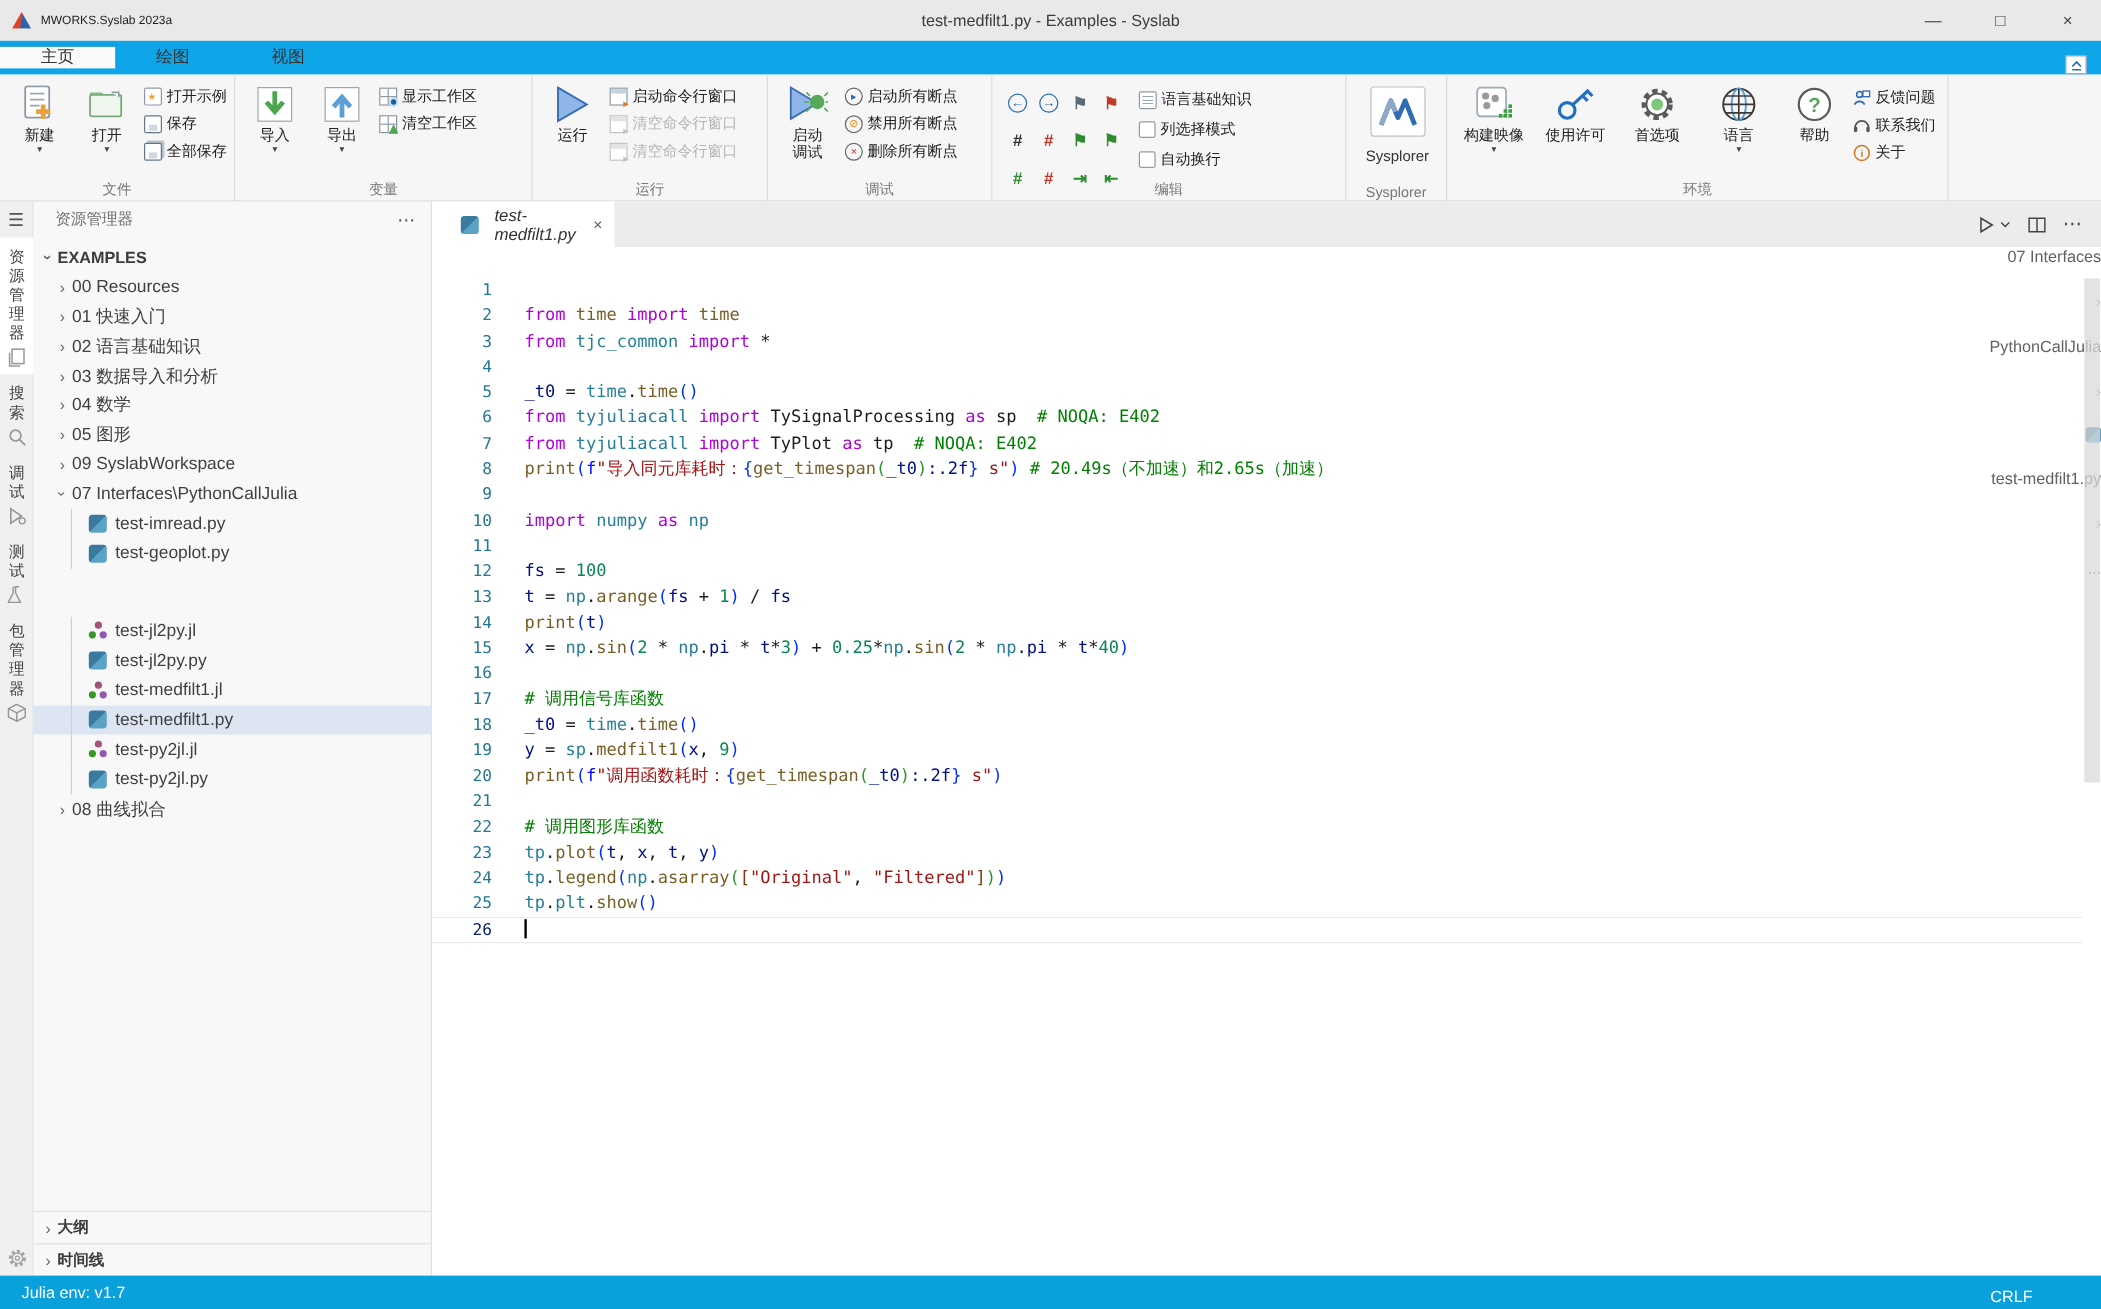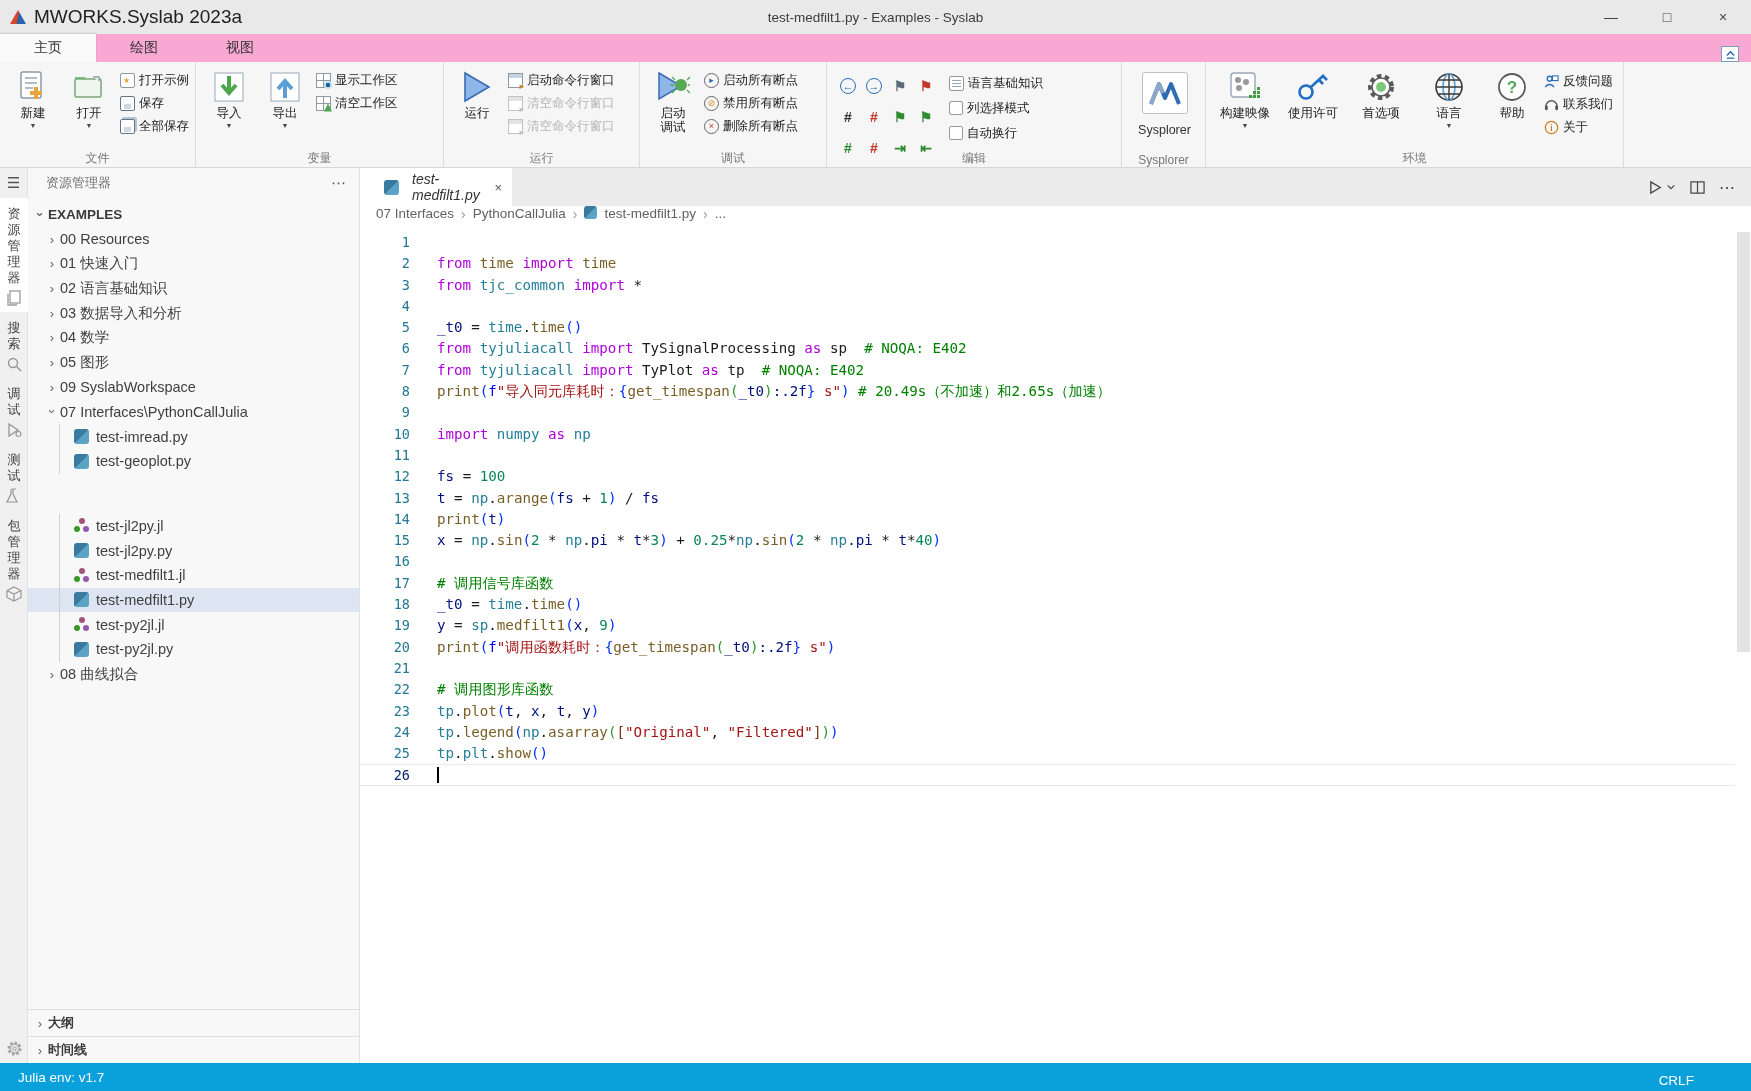--- a/index.html
+++ b/index.html
@@ -2,28 +2,28 @@
 <html><head>
 <meta charset="utf-8">
 <style>
   * { margin:0; padding:0; box-sizing:border-box; }
   html,body { width:1751px; height:1091px; overflow:hidden; }
   body { position:relative; font-family:"Liberation Sans",sans-serif; background:#fff; color:#333; font-size:13px; }
 
   
   .titlebar { position:absolute; left:0; top:0; width:1751px; height:34px; background:#e9e9e9; display:flex; align-items:center; }
   .logo { width:16px; height:14px; margin:0 8px 0 10px; clip-path:polygon(50% 0,0 100%,100% 100%); background:linear-gradient(100deg,#d6452e 48%,#2c63ae 52%); }
-  .app-name { font-size:19px; color:#222; }
+  .app-name { font-size:10px; color:#222; }
   .win-title { position:absolute; left:50%; transform:translateX(-50%); font-size:13.5px; color:#3c3c3c; }
   .win-btns { position:absolute; right:0; top:0; height:34px; display:flex; }
   .win-btn { width:56px; height:34px; display:flex; align-items:center; justify-content:center; font-size:14px; color:#444; }
 
   
   .ribbon { position:absolute; left:0; top:34px; width:1751px; height:134px; background:#f6f6f6; border-bottom:1px solid #d7d7d7; }
-  .rtabs { height:28px; display:flex; background:#f9a8d4; }
+  .rtabs { height:28px; display:flex; background:#0ea5e9;align-items:center; }
   .rtab { padding:0 34px; display:flex; align-items:center; font-size:14px; color:#333; }
   .rtab.active { background:#fafafa; box-shadow:0 -1px 2px rgba(0,0,0,.12); }
   .collapse-btn { position:absolute; right:12px; top:12px; width:18px; height:16px; border:1px solid #7a9cc6; display:flex; align-items:center; justify-content:center; color:#2b6cb8; font-size:11px; background:#fff; }
   .rbody { position:relative; height:106px; display:flex; }
   .rgroup { position:relative; height:100%; border-right:1px solid #dcdcdc; padding:4px 6px 16px 8px; display:flex; gap:6px; }
   .rgroup-label { position:absolute; bottom:1px; left:0; right:0; text-align:center; font-size:12px; color:#777; }
   .bigbtn { width:50px; display:flex; flex-direction:column; align-items:center; padding-top:4px; gap:2px; }
   .bigbtn .blabel { font-size:12.5px; color:#222; text-align:center; line-height:14px; }
   .dd { font-size:7px; color:#444; }
   .smallcol { display:flex; flex-direction:column; justify-content:flex-start; padding-top:5px; gap:5px; }
@@ -82,21 +82,21 @@
   .sb-sec { height:27px; border-top:1px solid #e0e0e0; display:flex; align-items:center; font-size:13px; font-weight:bold; color:#3b3b3b; padding-left:4px; }
   .sb-sec .chev { width:16px; text-align:center; font-weight:normal; color:#646464; }
 
   
   .editor { position:absolute; left:360px; top:168px; right:0; bottom:28px; background:#fff; }
   .tabbar { height:38px; background:#ececec; display:flex; align-items:stretch; }
   .tab { width:152px; background:#ffffff; display:flex; align-items:center; padding:0 10px; gap:6px; }
   .tab-label { font-style:italic; font-size:14px; color:#333; }
   .tab-close { color:#555; font-size:13px; margin-left:2px; }
   .tab-actions { margin-left:auto; display:flex; align-items:center; gap:14px; padding-right:16px; color:#444; }
-  .breadcrumb { height:26px; display:flex; align-items:flex-start; gap:7px; padding-left:16px; font-size:13.5px; color:#616161; background:#fff; }
+  .breadcrumb { height:26px; display:flex; align-items:flex-end; gap:22px; padding-left:16px; font-size:13.5px; color:#616161; background:#fff;flex-direction:column; }
   .bc-sep { color:#9a9a9a; font-size:14px; }
   .codearea { position:absolute; top:64px; left:0; right:16px; bottom:0; font-family:"DejaVu Sans Mono","Liberation Mono",monospace; font-size:14.2px; }
   .code-line { display:flex; height:21.3px; line-height:21.3px; white-space:pre; }
   .code-line.current { border-top:1px solid #eaeaea; border-bottom:1px solid #eaeaea; }
   .ln { width:50px; text-align:right; color:#237893; font-size:13.5px; flex:none; }
   .code-line.current .ln { color:#0b216f; }
   .lc { padding-left:27px; }
   .cursor { display:inline-block; width:1.5px; height:16px; background:#000; vertical-align:-3px; }
   .tk-k{color:#af00db} .tk-m{color:#267f99} .tk-f{color:#795e26} .tk-v{color:#001080}
   .tk-n{color:#098658} .tk-s{color:#a31515} .tk-c{color:#008000} .tk-d{color:#1b1b1b}

